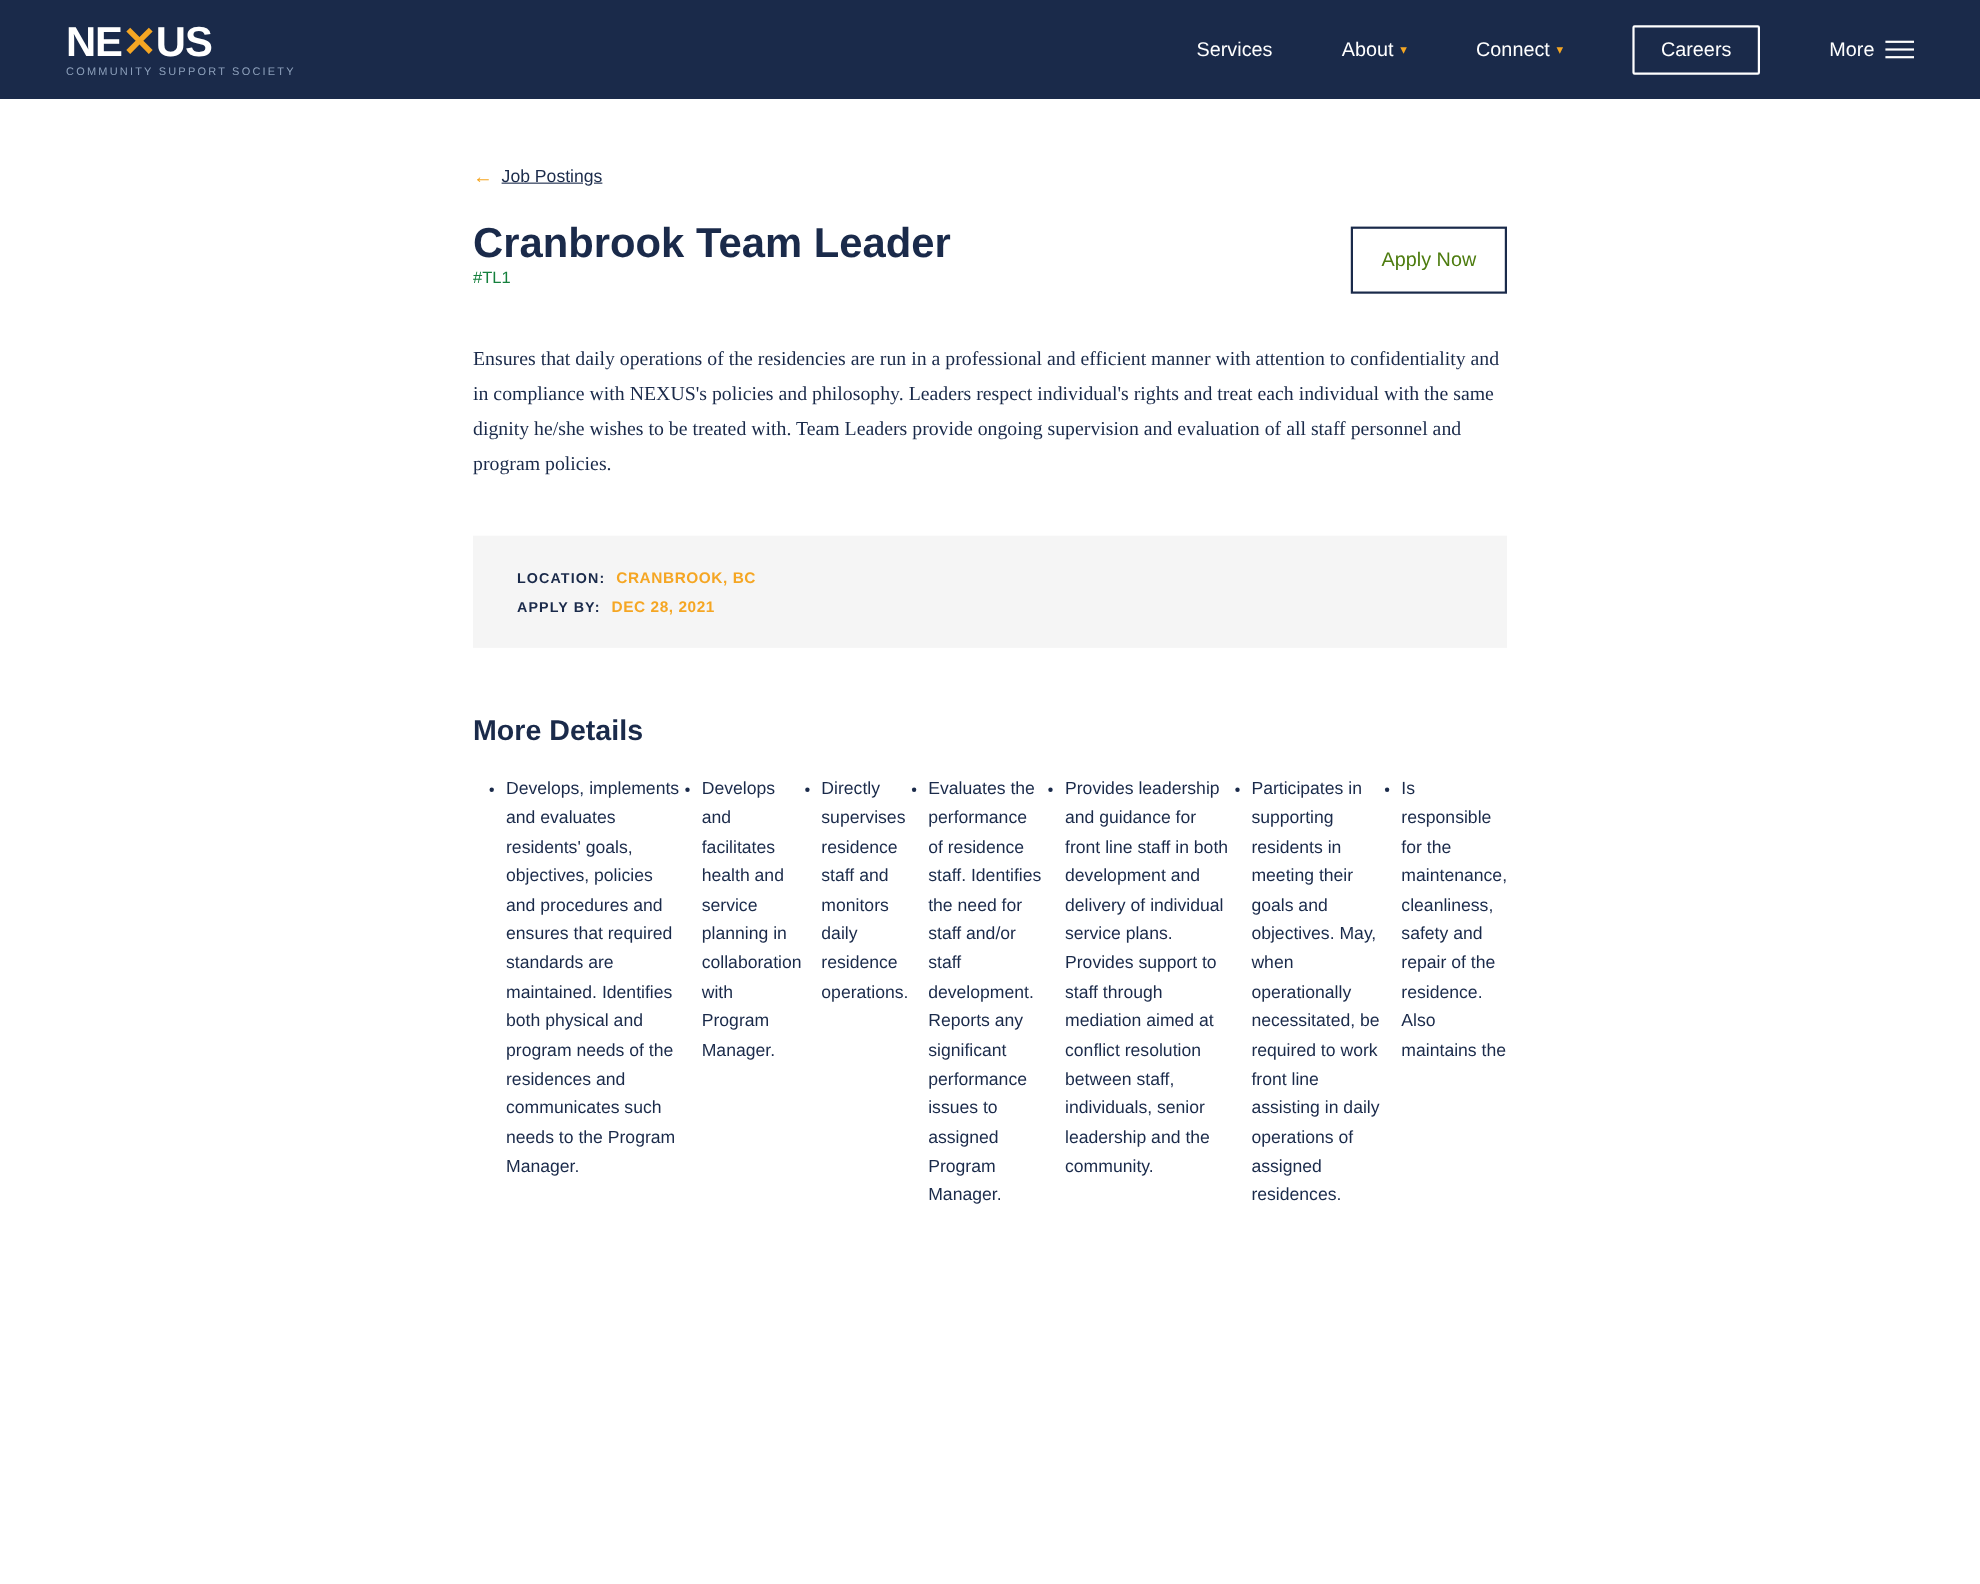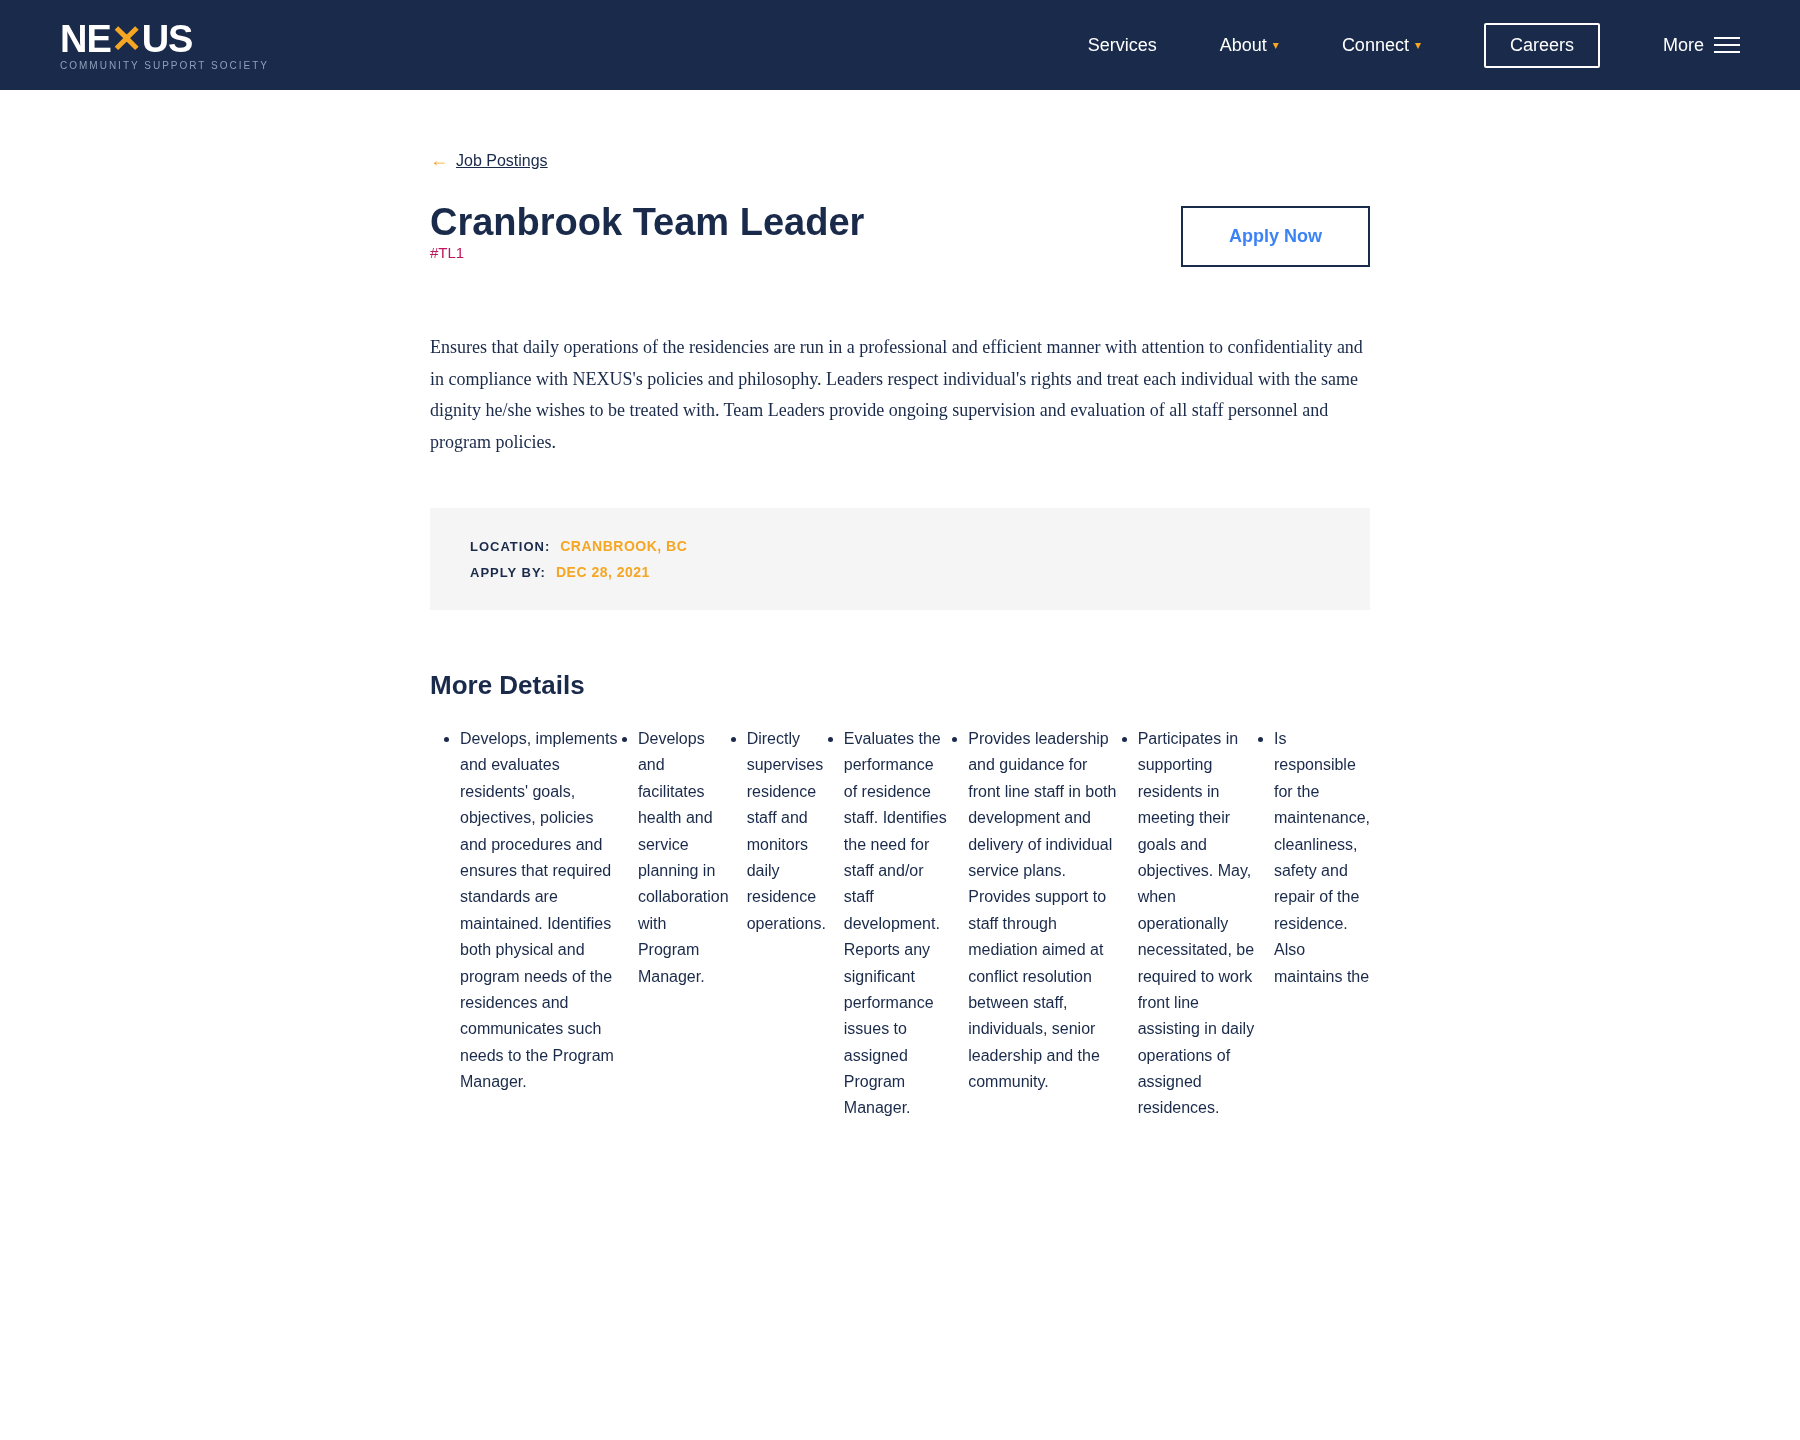--- a/index.html
+++ b/index.html
@@ -140,33 +140,33 @@
 
     .job-title {
       font-size: 38px;
       font-weight: 800;
       color: #1a2a4a;
     }
 
     .apply-now-btn {
       border: 2px solid #1a2a4a;
       background: transparent;
-      color: #3b82f6;
-      font-size: 18px;
-      font-weight: 700;
-      padding: 18px 46px;
+      color: #4d7c0f;
+      font-size: 18px;
+      font-weight: 400;
+      padding: 18px 26px;
       cursor: pointer;
       white-space: nowrap;
       margin-top: 5px;
     }
 
     .job-id {
-      color: #be185d;
+      color: #15803d;
       font-size: 15px;
-      margin-bottom: 61px;
+      margin-bottom: 40px;
     }
 
     .job-description {
       font-size: 18px;
       line-height: 1.75;
       color: #1a2a4a;
       margin-bottom: 50px;
       font-family: Liberation Serif, serif;
     }
 

